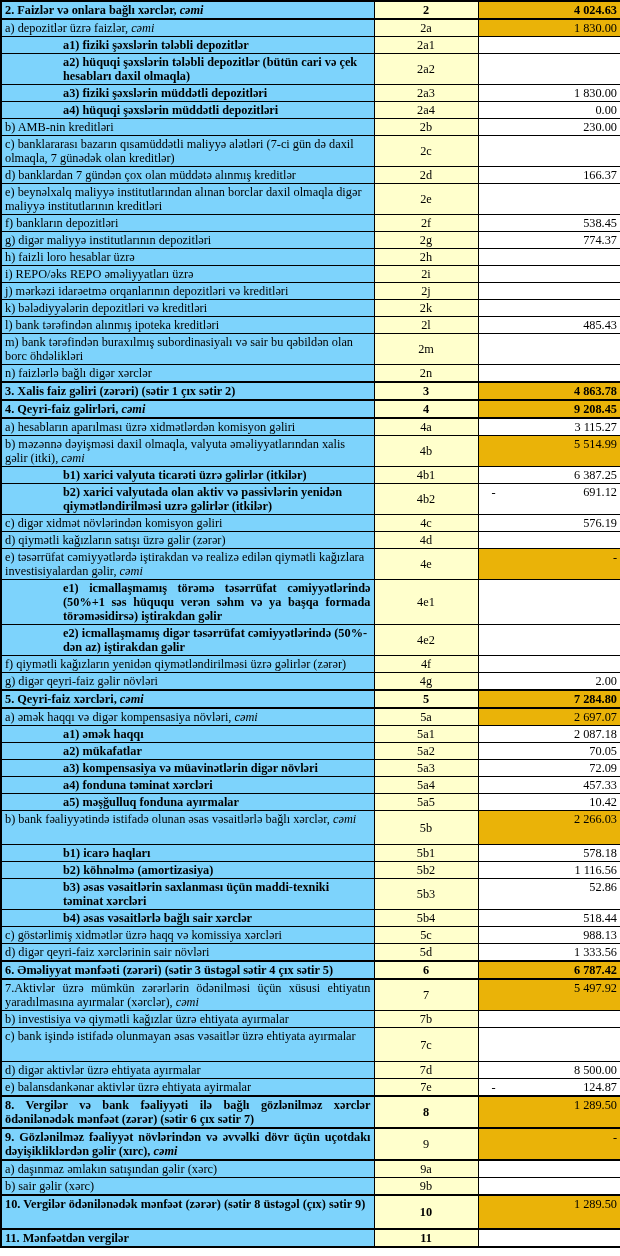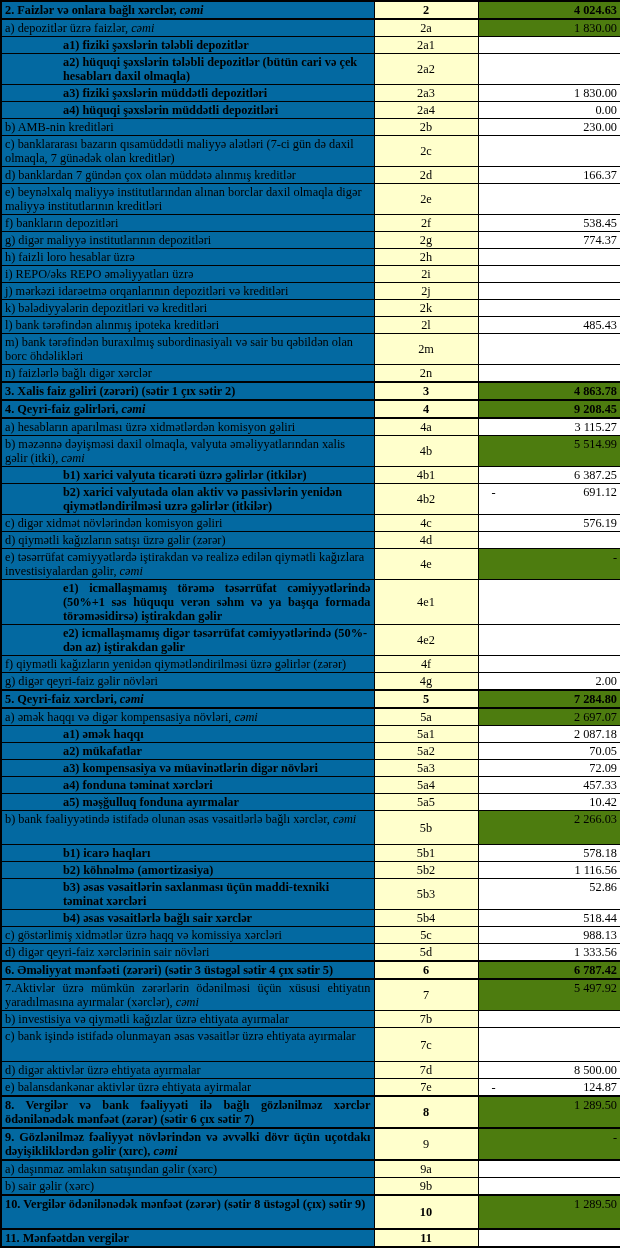--- a/index.html
+++ b/index.html
@@ -3,24 +3,24 @@
 <meta charset="utf-8">
 <style>
   html,body{margin:0;padding:0;background:#ffffff;}
   body{width:620px;}
   table{border-collapse:collapse;table-layout:fixed;width:620px;border:2px solid #000;
         font-family:"Liberation Serif",serif;font-size:12.3px;color:#000;}
   col.c-label{width:373px;}
   col.c-code{width:104px;}
   col.c-value{width:143px;}
   td{border:1px solid #000;padding:1px 3px;line-height:14px;vertical-align:top;overflow:hidden;}
-  td.label{background:#0369a1;}
+  td.label{background:#7dd3fc;}
   td.code{background:#FFFFCC;text-align:center;vertical-align:middle;}
   td.value{background:#FFFFFF;}
-  td.value.yv{background:#4d7c0f;}
+  td.value.yv{background:#eab308;}
   td.value .cellflex{display:flex;justify-content:flex-end;}
   td.value .minus{margin-right:auto;padding-left:10px;}
   .b{font-weight:bold;}
   .ind1{font-family:Liberation Serif, serif;}
   .ind2{padding-left:61px;font-weight:bold;}
   .just{text-align:justify;margin-top:16px;}
   tr.thick td{border-top-width:2px;border-bottom-width:2px;}
   tr.tall{height:34px;}
   i.em{font-style:italic;}
 </style>

